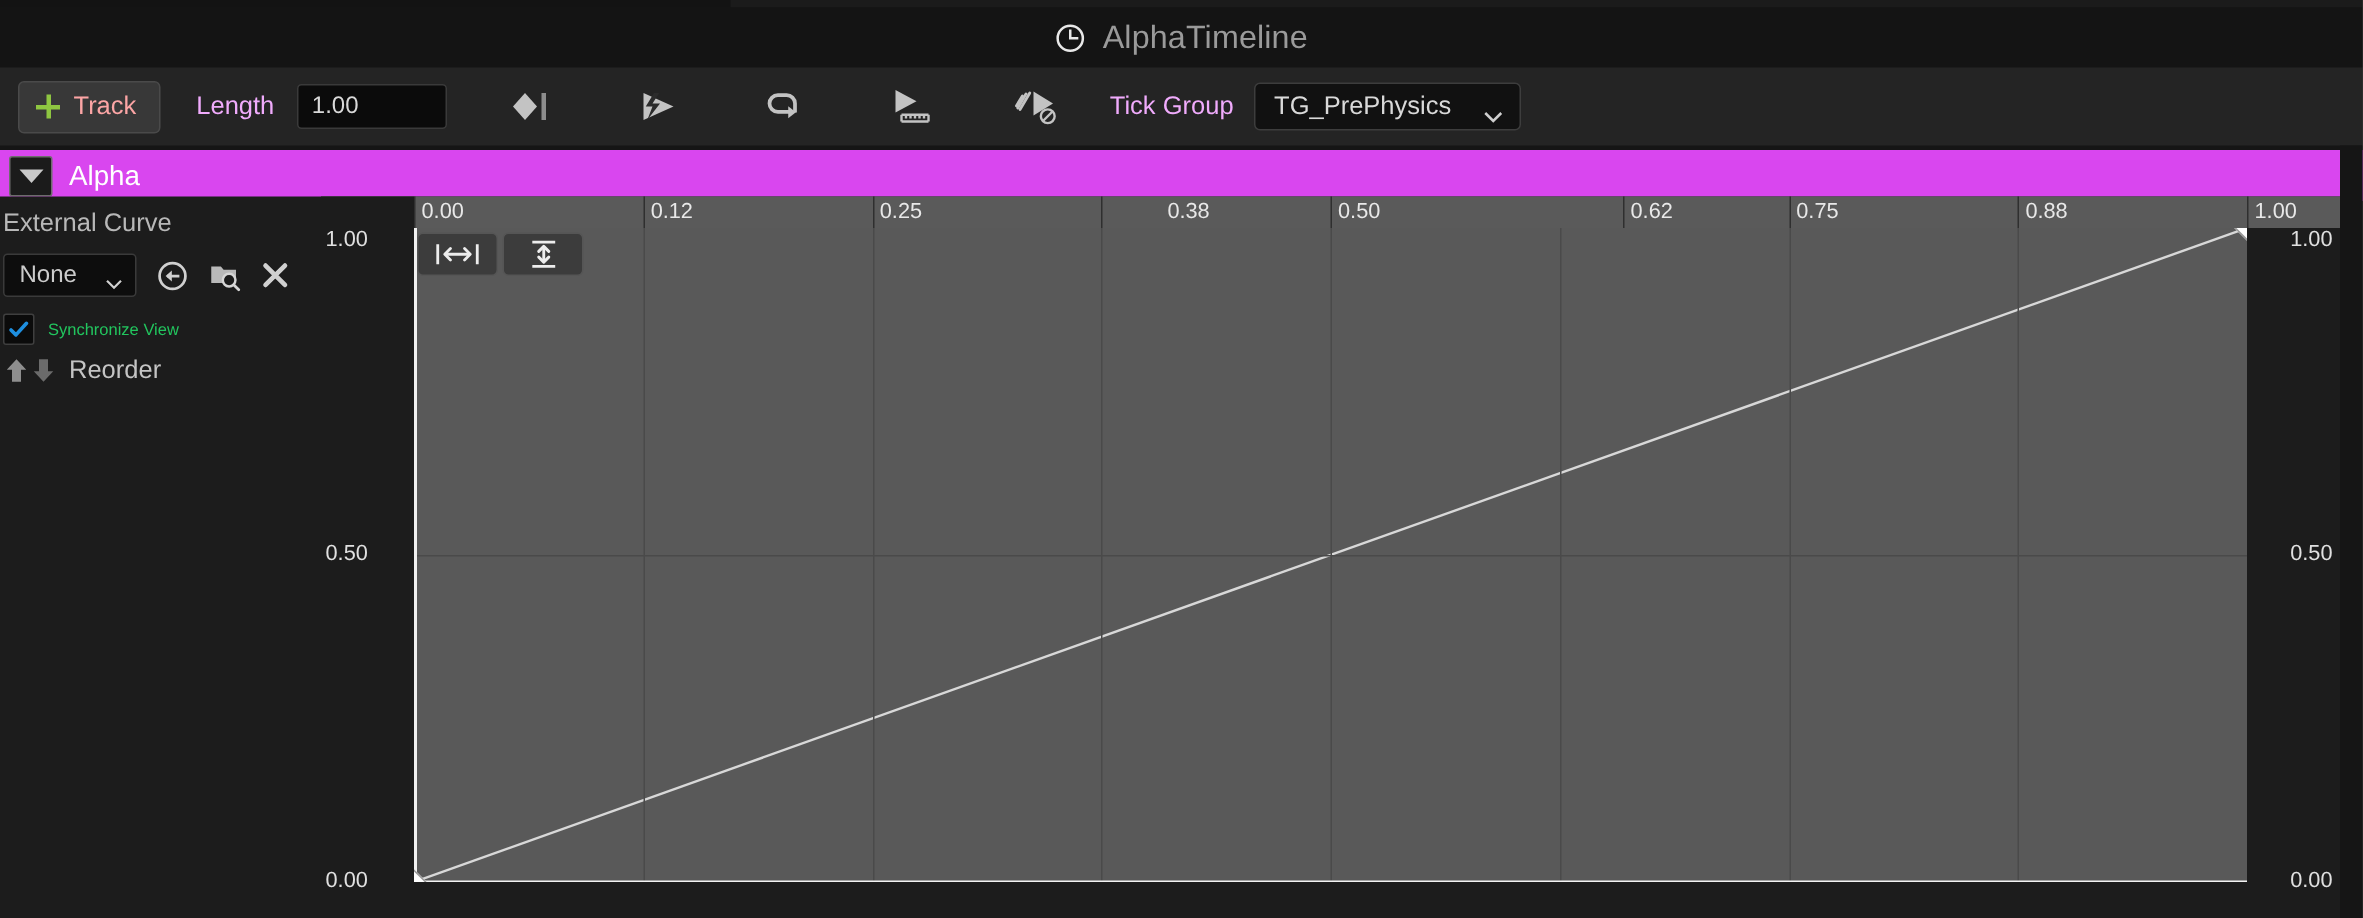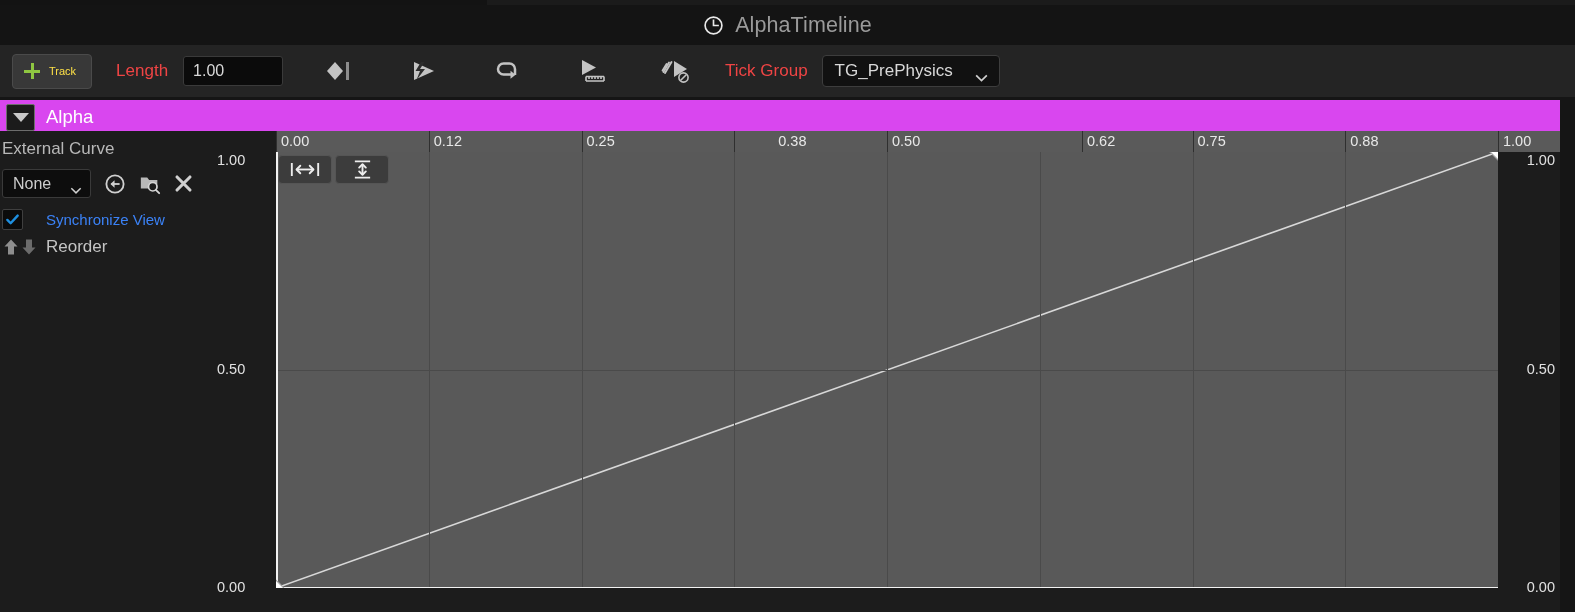--- a/index.html
+++ b/index.html
@@ -35,23 +35,23 @@
   .track-btn{
     display:flex;align-items:center;gap:9px;
     height:33px;padding:0 15px 0 11px;
     background:#383838;border:1px solid #4a4a4a;border-radius:4px;
     cursor:pointer;
   }
   .plus-icon{width:16px;height:16px;position:relative;display:block;}
   .plus-icon:before,.plus-icon:after{content:"";position:absolute;background:#8ec641;}
   .plus-icon:before{left:6.5px;top:0;width:3px;height:16px;}
   .plus-icon:after{left:0;top:6.5px;width:16px;height:3px;}
-  .track-btn-label{font-size:11px;color:#fde047;}
-
-  .tb-label{font-size:17px;color:#ef4444;}
+  .track-btn-label{font-size:17px;color:#fca5a5;}
+
+  .tb-label{font-size:17px;color:#f0abfc;}
   .length-label{margin-left:24px;}
   .length-input{
     margin-left:15px;width:100px;height:30px;
     background:#0b0b0b;border:1px solid #3a3a3a;border-radius:3px;
     color:#d9d9d9;font-size:16px;
     display:flex;align-items:center;padding-left:9px;box-sizing:border-box;
     font-family:"Liberation Sans", sans-serif;
     cursor:text;
   }
 
@@ -104,21 +104,21 @@
   .mini-icon{width:25px;height:25px;display:flex;align-items:center;justify-content:center;cursor:pointer;}
   .mi-use{margin-left:11px;}
   .mi-browse{margin-left:10px;}
   .mi-clear{margin-left:9px;}
 
   .sync-row{display:flex;align-items:center;margin-top:11px;}
   .cbx{
     width:19px;height:19px;background:#0b0b0b;border:1px solid #3f3f3f;border-radius:2px;
     display:flex;align-items:center;justify-content:center;cursor:pointer;
   }
-  .sync-label{margin-left:23px;font-size:15px;color:#3b82f6;}
+  .sync-label{margin-left:9px;font-size:11px;color:#22c55e;}
 
   .reorder-row{display:flex;align-items:center;margin-top:7px;}
   .arr{width:18px;height:20px;display:flex;align-items:center;justify-content:center;cursor:pointer;}
   .reorder-label{margin-left:8px;font-size:17px;color:#c4c4c4;}
 
   
   .graphwrap{position:absolute;left:214px;top:131px;width:1346px;height:481px;background:#1c1c1c;}
 
   .ruler{
     position:absolute;left:0;top:0;width:1346px;height:21px;background:#5a5a5a;

